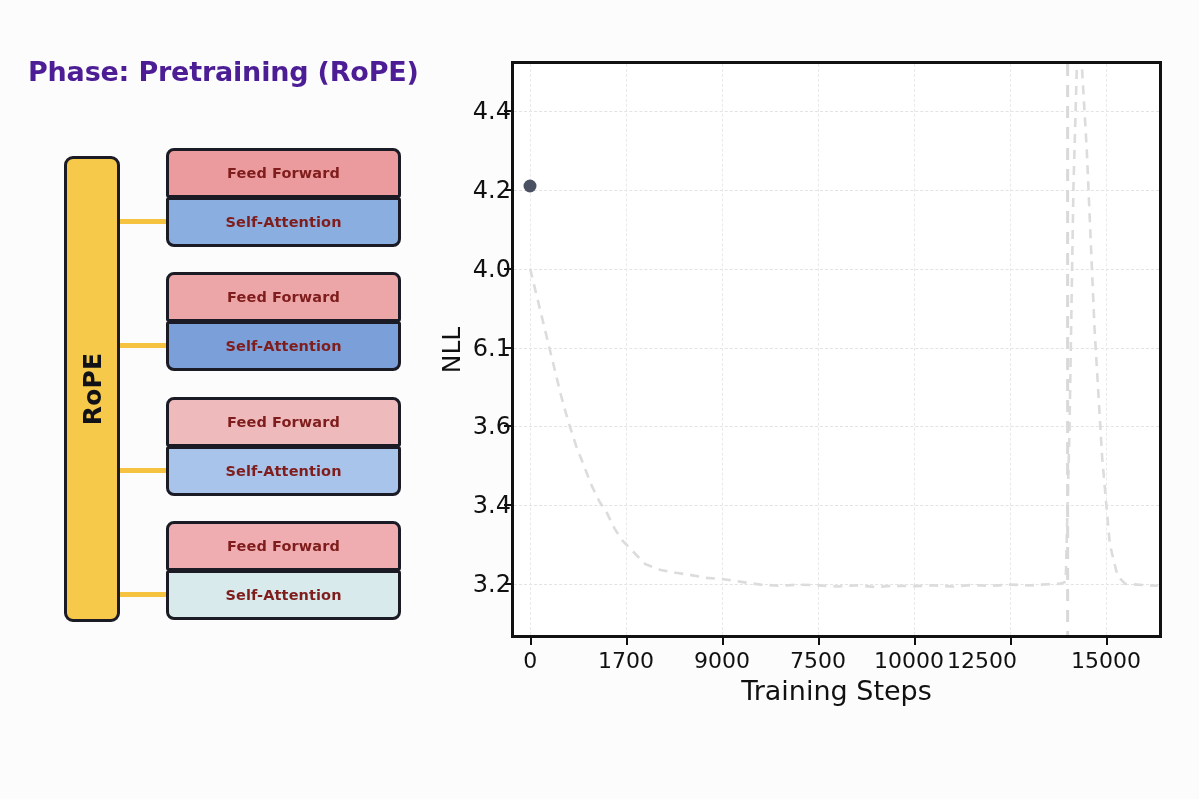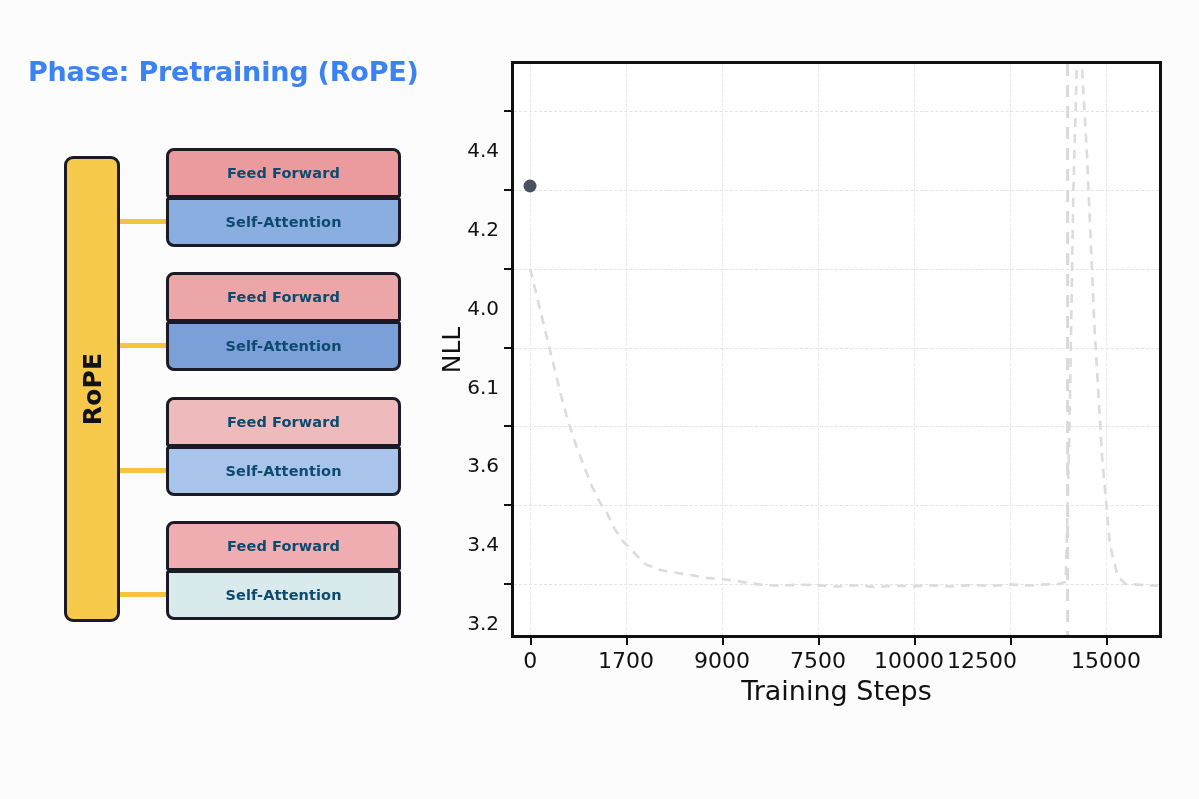--- a/index.html
+++ b/index.html
@@ -11,21 +11,21 @@
   }
   #root { position: relative; width: 1199px; height: 799px; }
 
   
   #title {
     position: absolute;
     left: 28px; top: 56px;
     font-family: "DejaVu Sans", sans-serif;
     font-size: 27px;
     font-weight: 700;
-    color: #3b82f6;
+    color: #4c1d95;
     letter-spacing: -0.2px;
     white-space: nowrap;
   }
 
   
   #diagram { position: absolute; left: 0; top: 0; width: 470px; height: 799px; }
 
   #rope-bar {
     position: absolute;
     left: 64px; top: 156px;
@@ -62,21 +62,21 @@
   }
   .blk {
     position: relative;
     box-sizing: border-box;
     height: 50px;
     border: 3px solid #1b1b25;
     border-radius: 8px;
     display: flex;
     align-items: center;
     justify-content: center;
-    color: #0c4a6e;
+    color: #7f1d1d;
     font-size: 14.5px;
     font-weight: 700;
     letter-spacing: 0.1px;
   }
   .blk.ff { border-bottom-left-radius: 3px; border-bottom-right-radius: 3px; }
   .blk.sa { margin-top: -1px; border-top-left-radius: 3px; border-top-right-radius: 3px; }
 
   
   #chart { position: absolute; left: 430px; top: 30px; width: 760px; height: 700px; }
 
@@ -99,25 +99,24 @@
   }
   .gridline-v {
     position: absolute; top: 0; bottom: 0; width: 0;
     border-left: 1.2px dashed #e9e9ec;
   }
 
   .ytick-label {
     position: absolute;
     right: 100%;
     transform: translateY(-50%);
-    padding-right: 12px;
-    font-size: 20px;
-    color: #111;
-    white-space: nowrap;
-    margin-top: 39px;
+    padding-right: 0;
+    font-size: 24px;
+    color: #111;
+    white-space: nowrap;
   }
   .ytick-mark {
     position: absolute;
     left: -7px; width: 7px; height: 0;
     border-top: 2.2px solid #111;
     transform: translateY(-50%);
   }
   .xtick-label {
     position: absolute;
     top: 100%;

